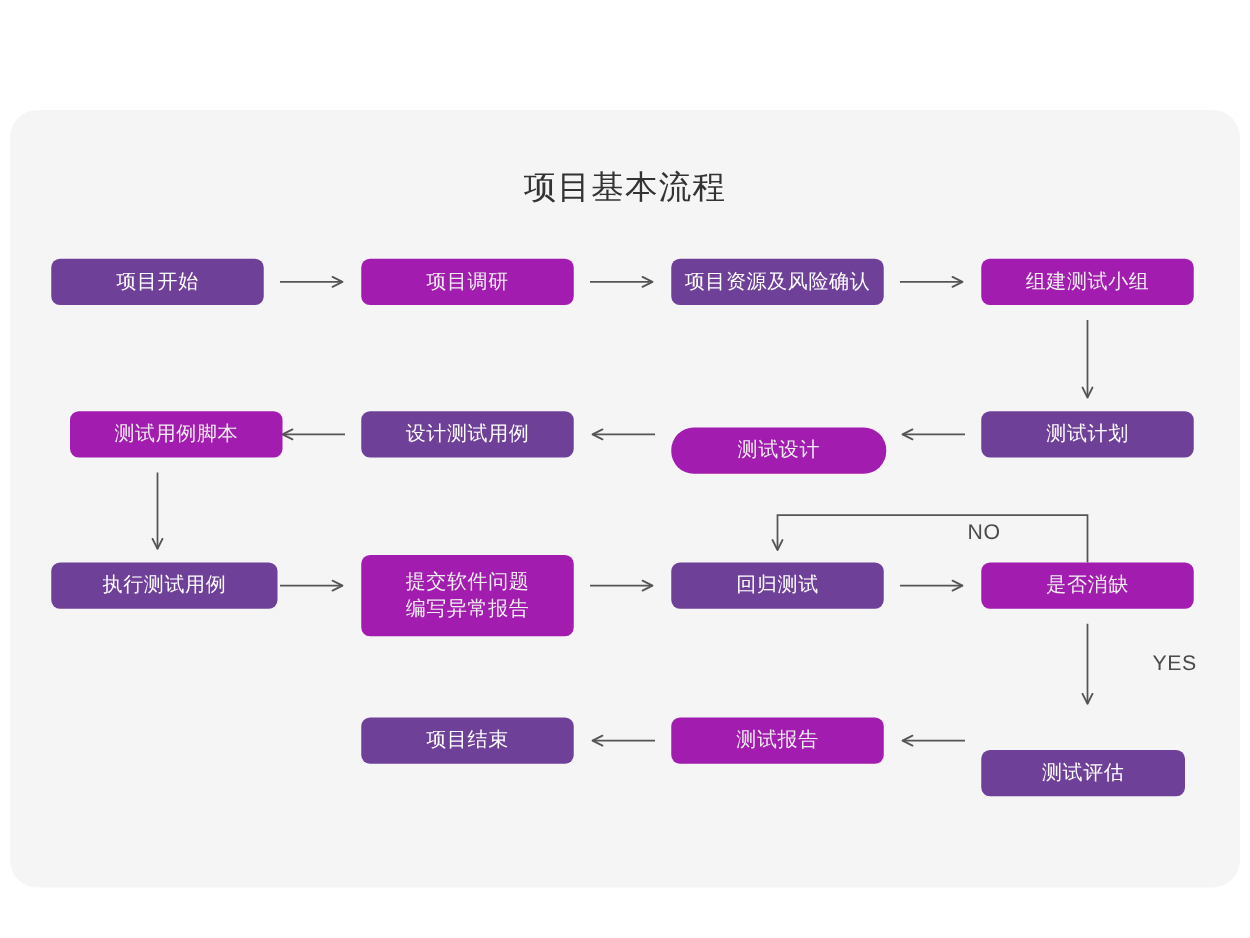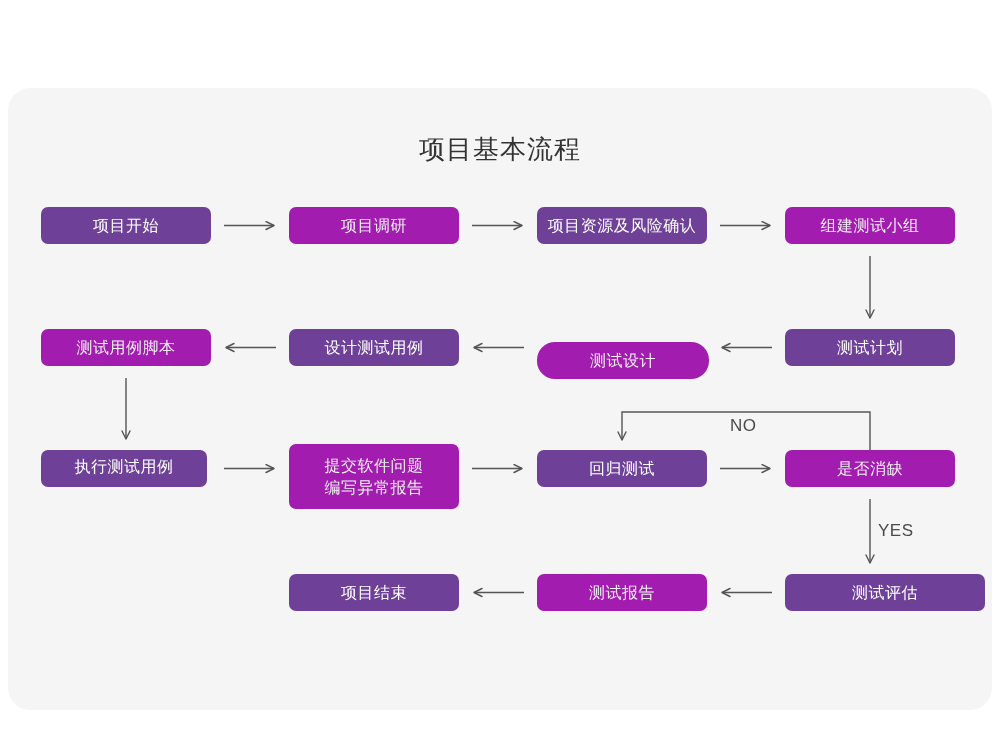--- a/index.html
+++ b/index.html
@@ -70,20 +70,21 @@
     width: 1000px;
     height: 750px;
     pointer-events: none;
   }
   .edge-label {
     position: absolute;
     font-size: 17px;
     color: #4a4a4a;
     letter-spacing: 0.5px;
     user-select: none;
+    margin-left: 44px;
   }
 </style>
 </head>
 <body>
 
 <div id="stage">
 
   <div id="card"></div>
 
   <div id="title">项目基本流程</div>
@@ -142,44 +143,44 @@
   </div>
 
   <div class="node gray" style="left:537px;top:342px;width:172px;height:37px;border-radius:18px;">
     <span>测试设计</span>
   </div>
 
   <div class="node purple" style="left:289px;top:329px;width:170px;height:37px;">
     <span>设计测试用例</span>
   </div>
 
-  <div class="node gray" style="left:41px;top:329px;width:170px;height:37px;">
+  <div class="node gray" style="left:56px;top:329px;width:170px;height:37px;">
     <span>测试用例脚本</span>
   </div>
 
-  <div class="node purple" style="left:41px;top:450px;width:166px;height:37px;font-family:Liberation Mono, monospace;">
+  <div class="node purple" style="left:41px;top:450px;width:181px;height:37px;">
     <span>执行测试用例</span>
   </div>
 
   <div class="node gray" style="left:289px;top:444px;width:170px;height:65px;">
     <span>
       <span class="line2">提交软件问题</span>
       <span class="line2">编写异常报告</span>
     </span>
   </div>
 
   <div class="node purple" style="left:537px;top:450px;width:170px;height:37px;text-align:center;">
     <span>回归测试</span>
   </div>
 
   <div class="node gray" style="left:785px;top:450px;width:170px;height:37px;">
     <span>是否消缺</span>
   </div>
 
-  <div class="node purple" style="left:785px;top:574px;width:200px;height:37px;">
+  <div class="node purple" style="left:785px;top:600px;width:163px;height:37px;">
     <span>测试评估</span>
   </div>
 
   <div class="node gray" style="left:537px;top:574px;width:170px;height:37px;">
     <span>测试报告</span>
   </div>
 
   <div class="node purple" style="left:289px;top:574px;width:170px;height:37px;">
     <span>项目结束</span>
   </div>

